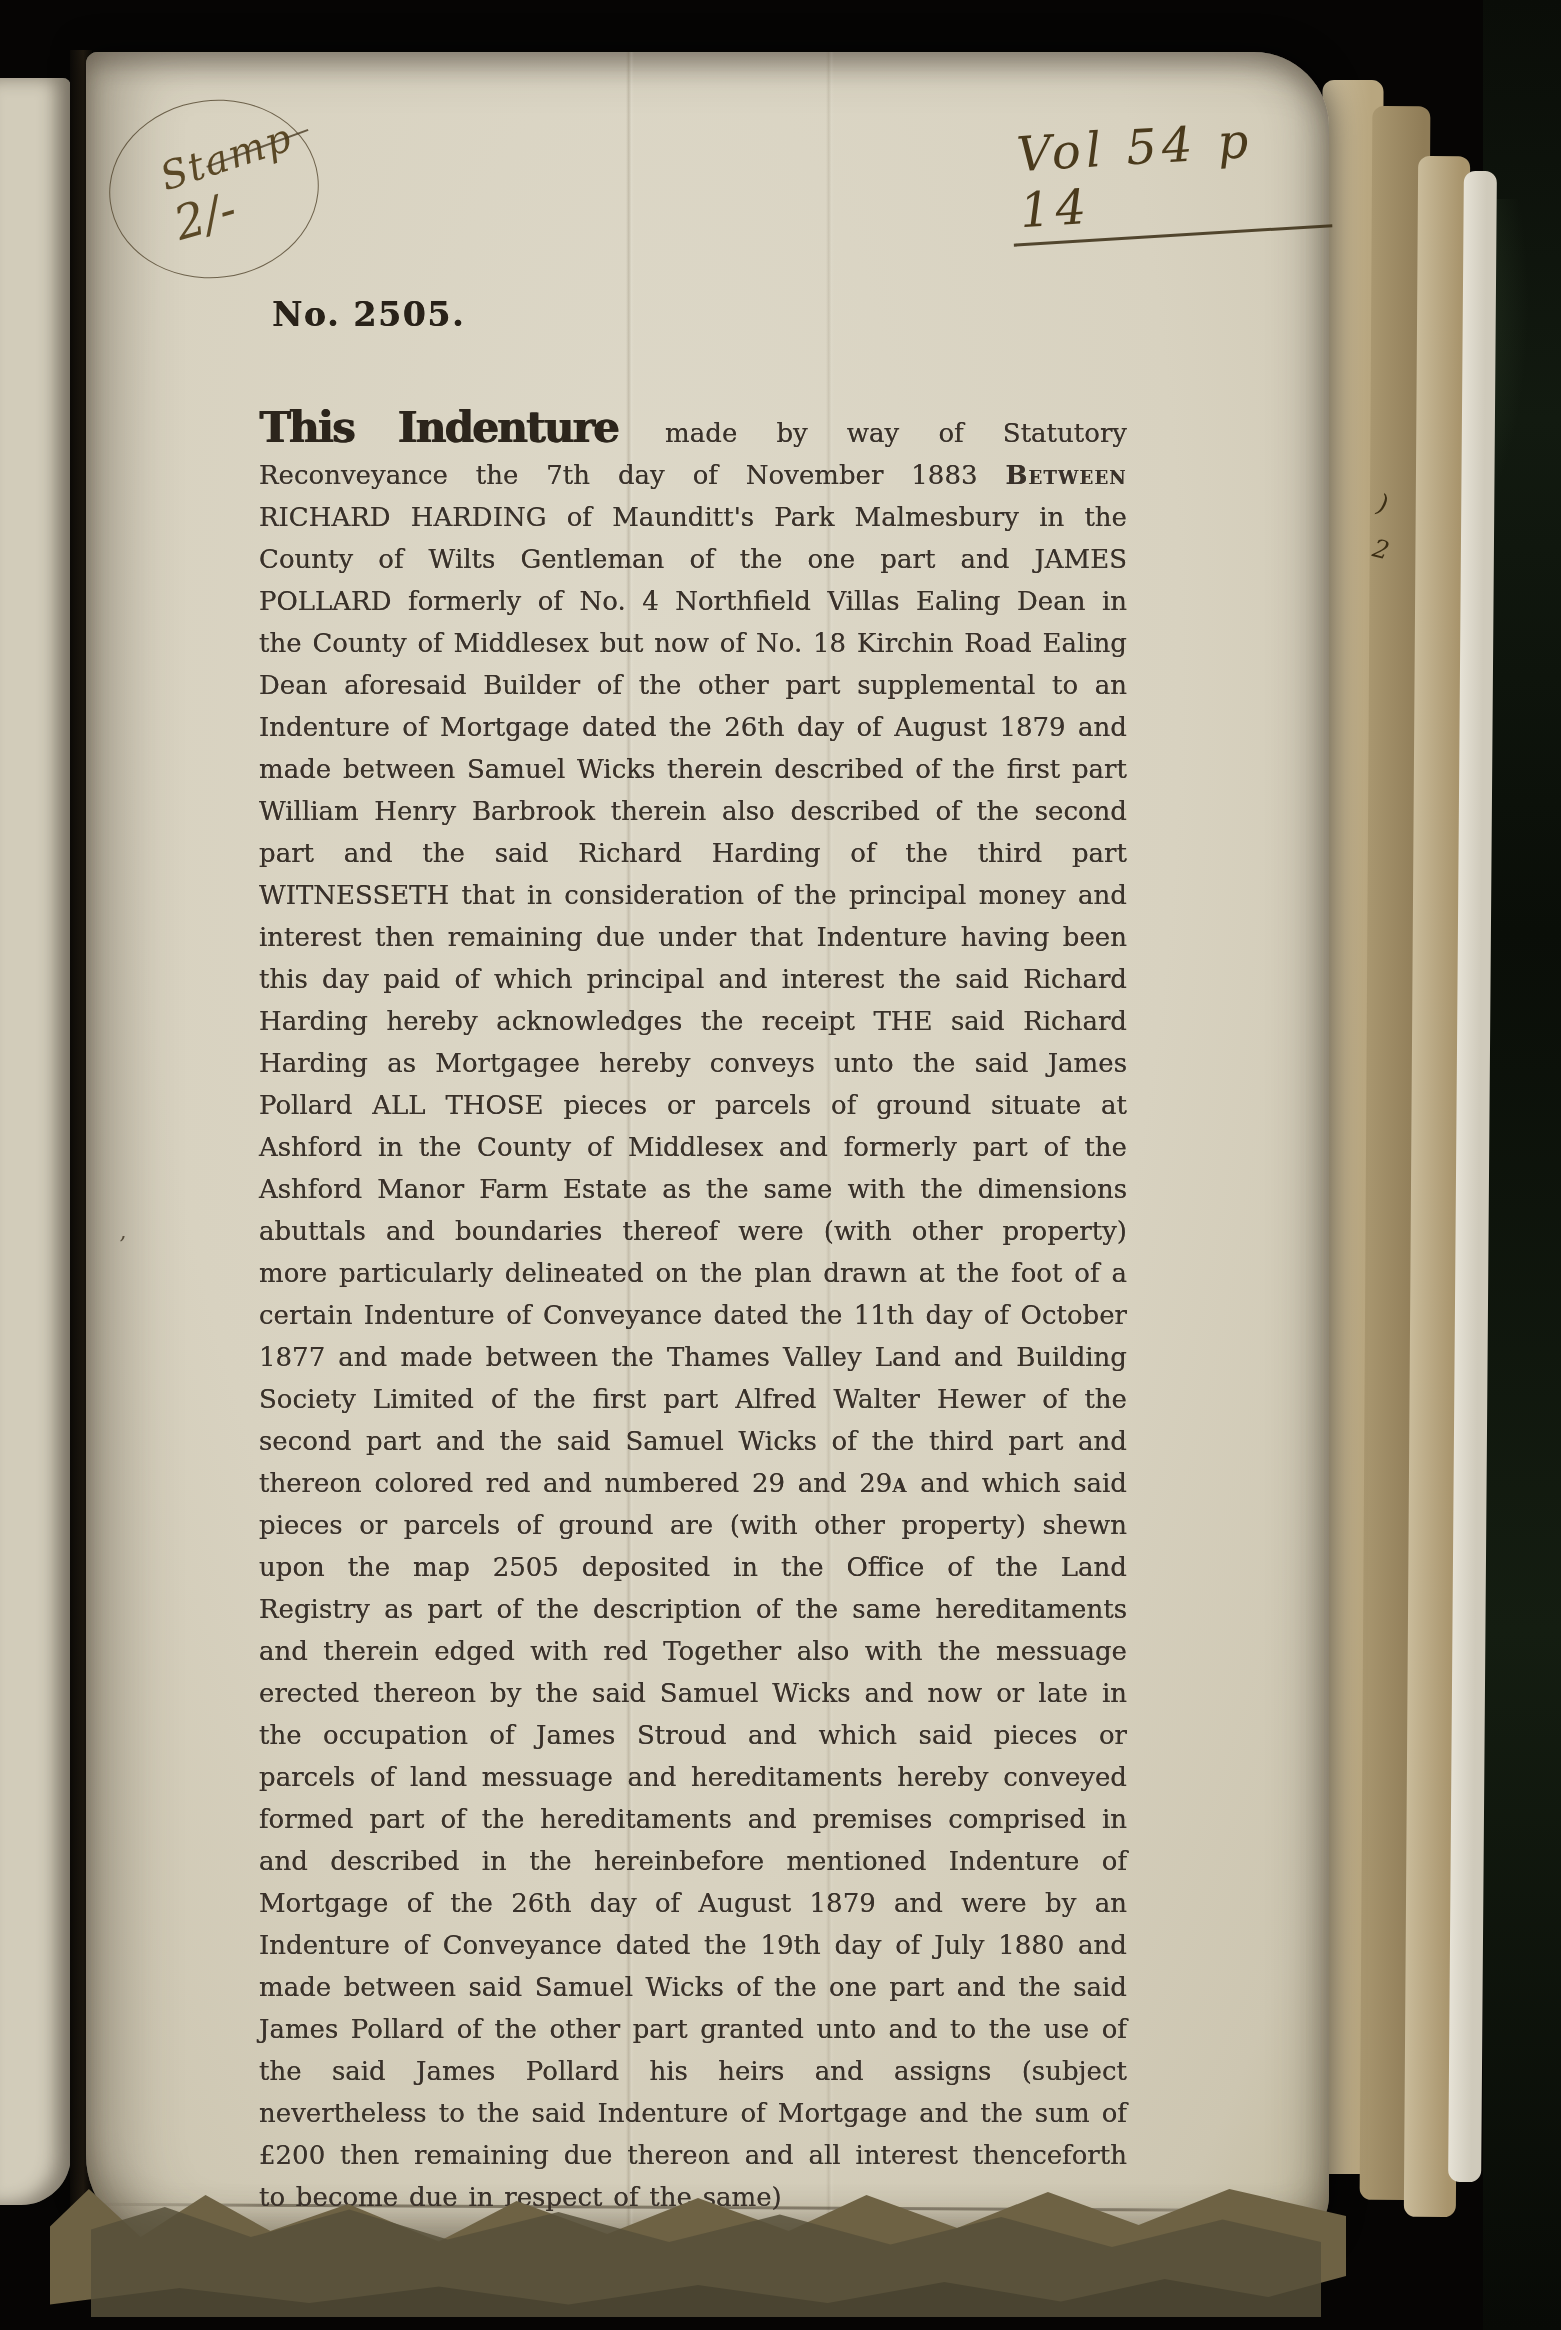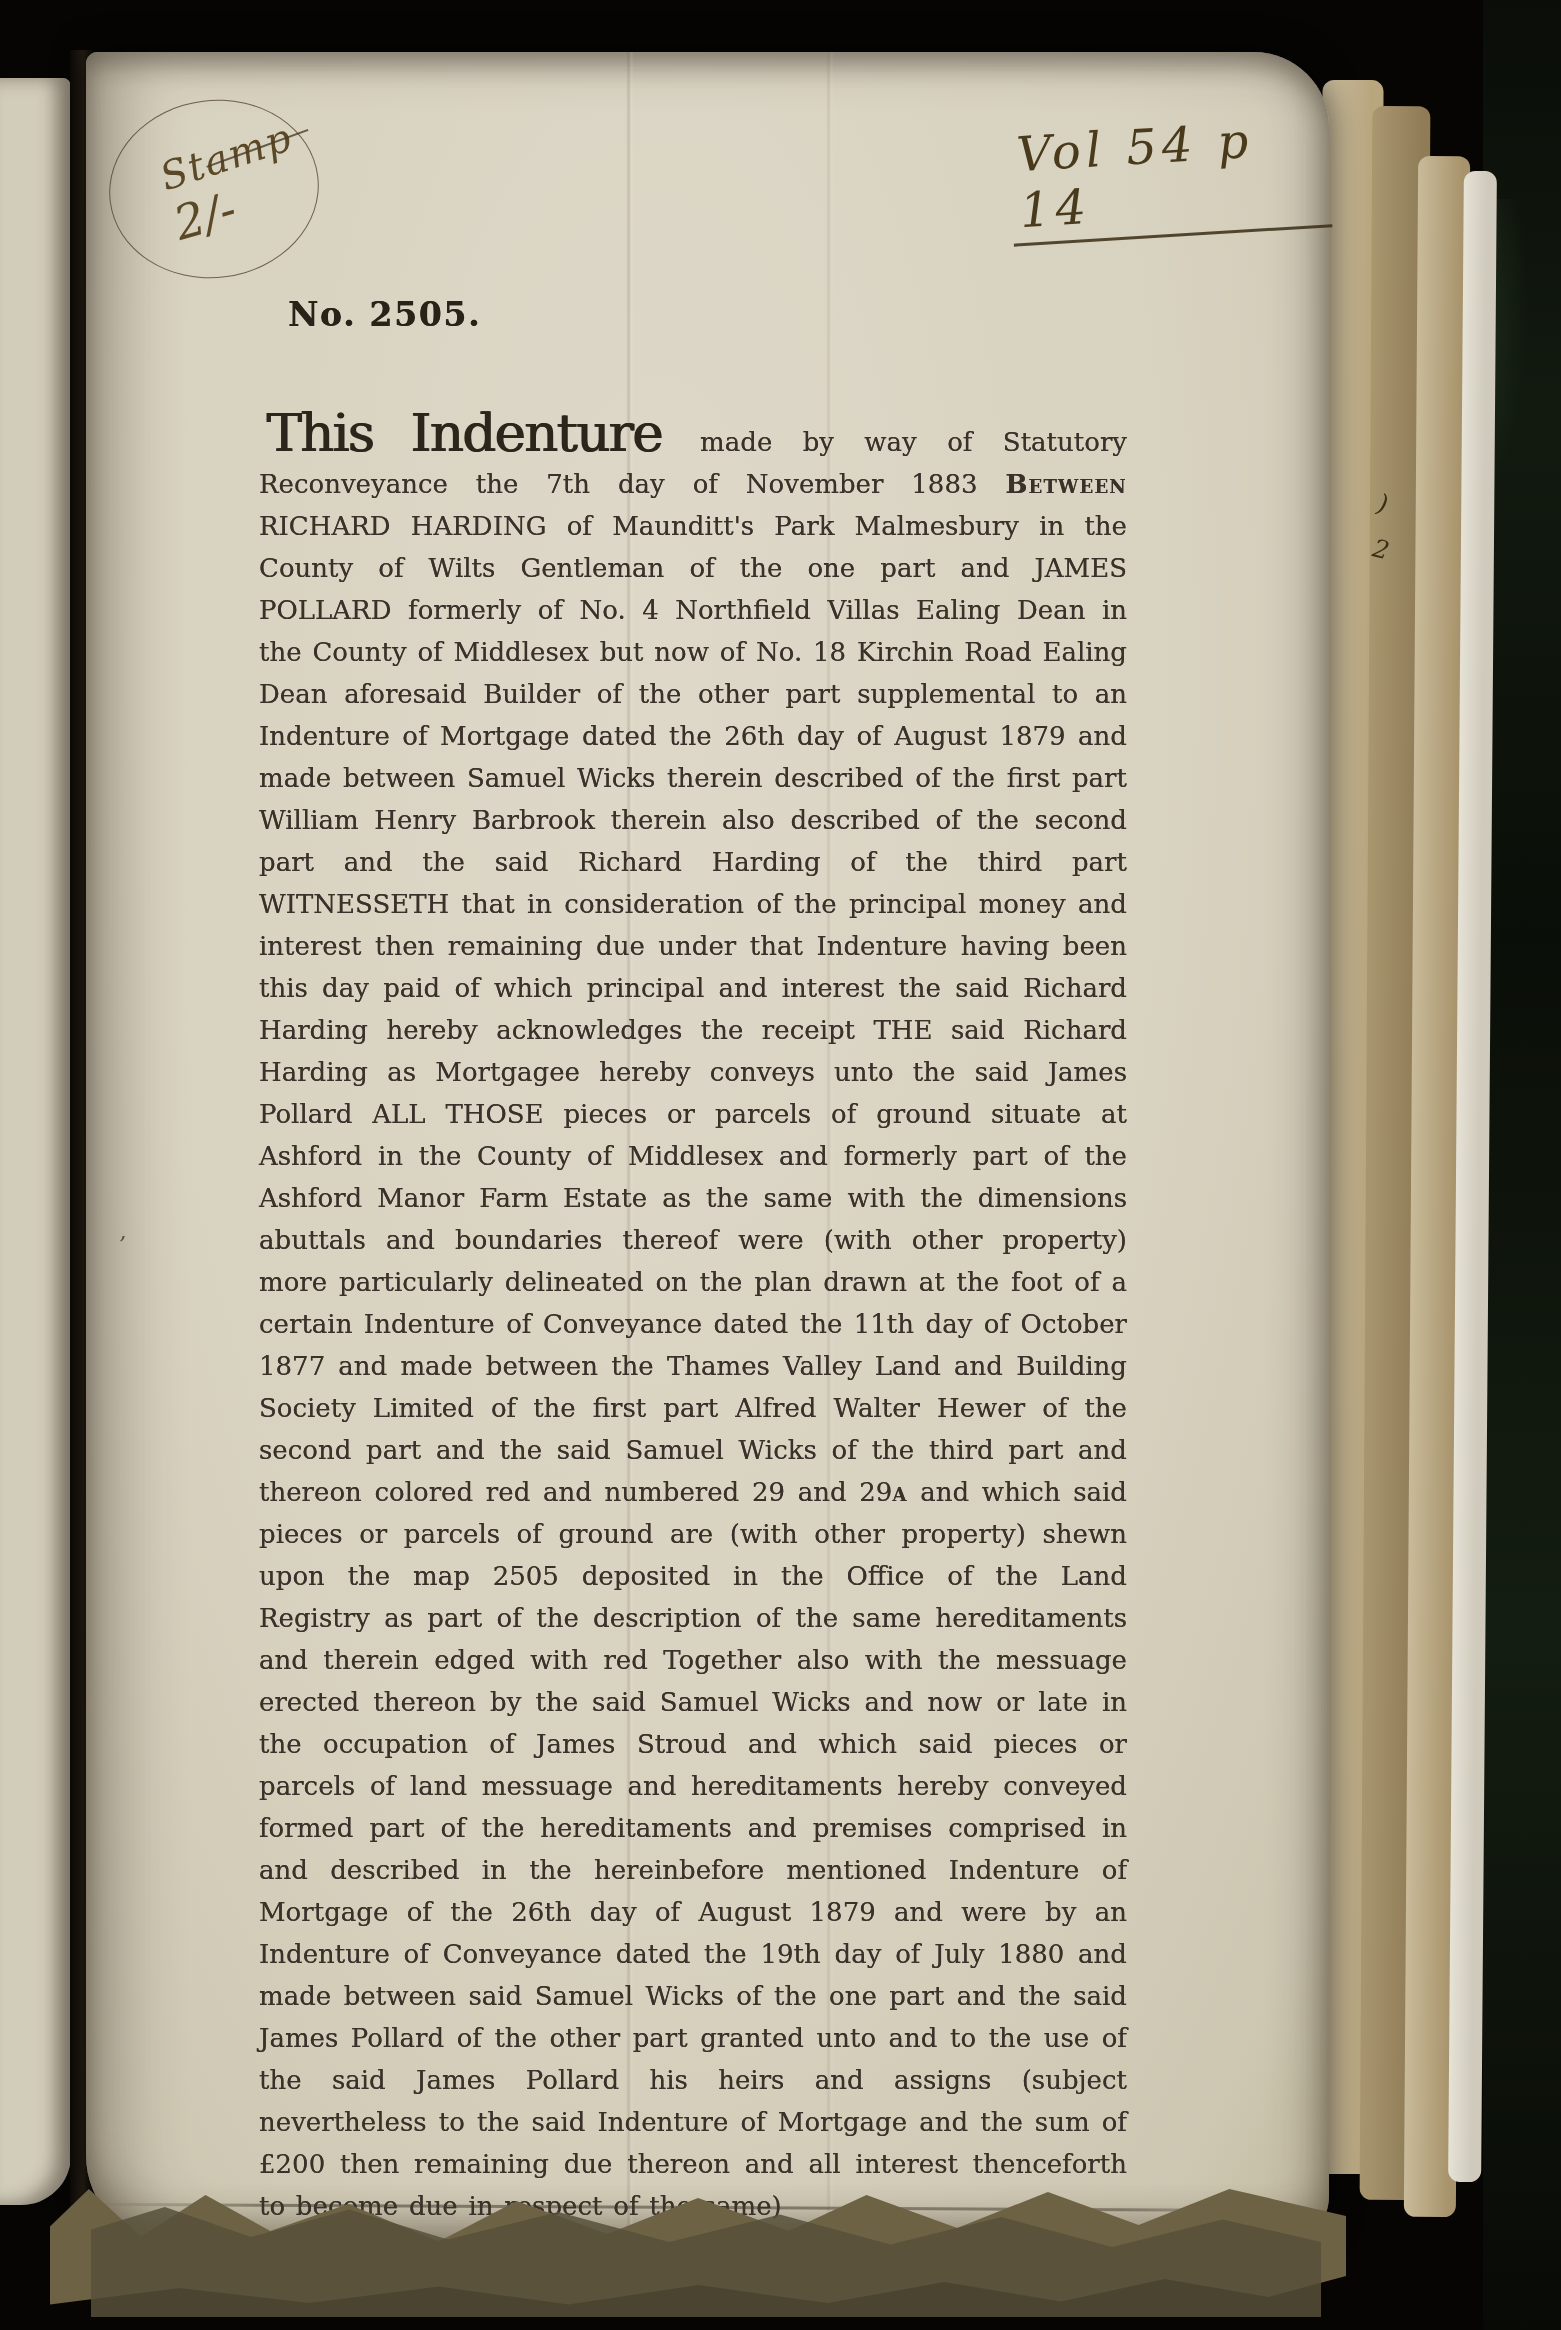--- a/index.html
+++ b/index.html
@@ -58,29 +58,29 @@
     background:rgba(74,60,36,.8);transform:rotate(-13deg);}
   .stamp .s-value{position:absolute;left:61px;top:86px;font-style:italic;font-size:47px;
     color:var(--hand);transform:rotate(-9deg);}
 
   
   .volref{position:absolute;left:924px;top:65px;transform:rotate(-3.5deg);
     font-style:italic;font-size:48px;color:#4a3a1c;letter-spacing:5px;
     border-bottom:3.3px solid rgba(58,45,20,.85);padding:0 15px 5px 8.3px;}
 
   
-  .docnum{position:absolute;left:202px;top:243px;font-weight:bold;font-size:33px;
+  .docnum{position:absolute;left:186px;top:243px;font-weight:bold;font-size:33px;
     letter-spacing:1.7px;color:#292219;text-shadow:0.4px 0 0 #292219;}
 
   
   .bodytext{position:absolute;left:173px;top:331px;width:868px;
     font-size:26px;line-height:42px;color:var(--ink);text-align:justify;
     word-spacing:2.5px;text-shadow:0 0 0.6px rgba(57,49,42,.8);}
-  .seg-blackletter{font-size:53px;font-weight:normal;letter-spacing:-1.7px;line-height:.9;
-    text-shadow:1.2px 0 0 currentColor;padding-right:8.3px;color:#2c251c;margin-left:7px;}
+  .seg-blackletter{font-size:42px;font-weight:bold;letter-spacing:-1.7px;line-height:.9;
+    text-shadow:1.2px 0 0 currentColor;padding-right:8.3px;color:#2c251c;}
   .seg-smallcaps{font-variant:small-caps;letter-spacing:1.2px;font-weight:bold;}
 
   
   .stray{position:absolute;color:rgba(57,47,32,.8);font-size:21.6px;font-style:italic;}
   .edge-mark{position:absolute;color:#3b2e15;font-size:25px;font-style:italic;transform:rotate(14deg);}
 </style>
 </head>
 <body>
 
 <div class="scene">

